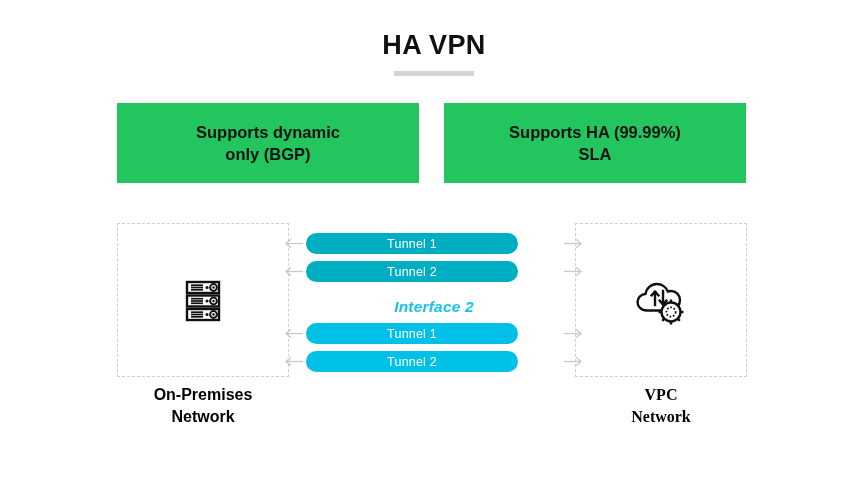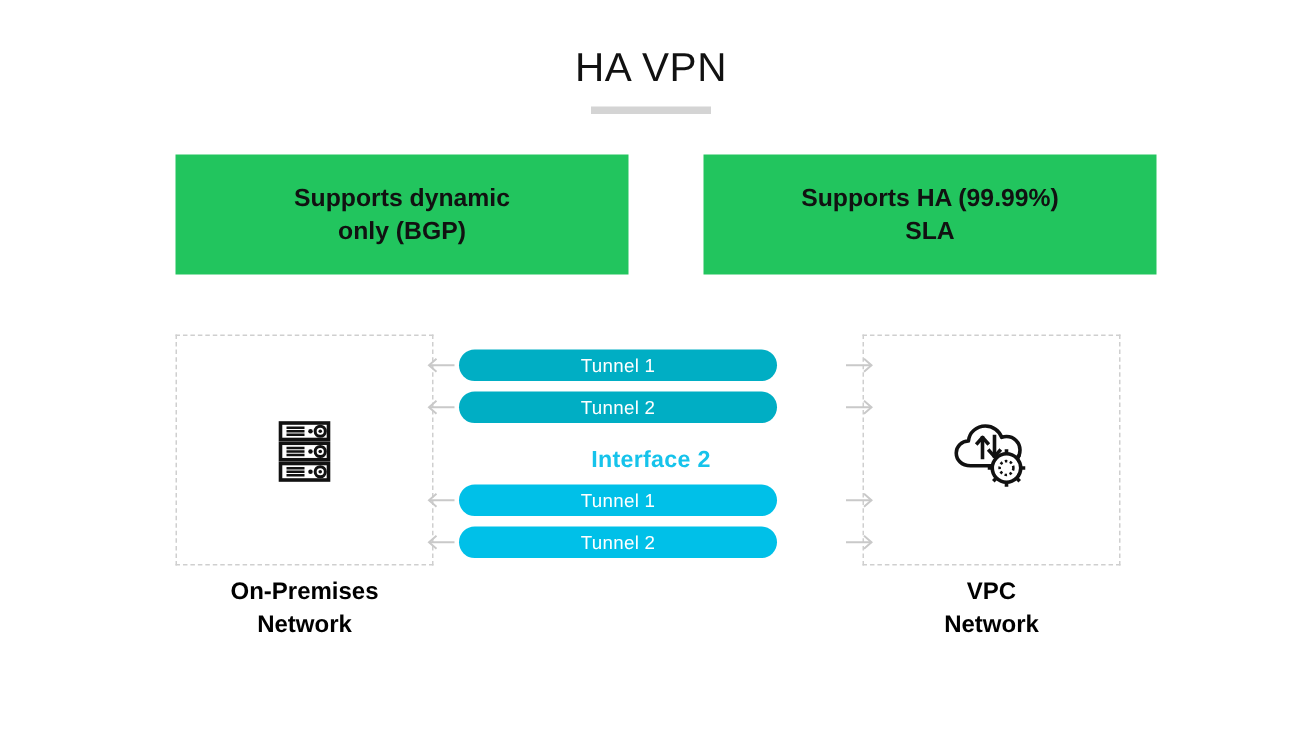--- a/index.html
+++ b/index.html
@@ -17,21 +17,21 @@
   }
 
   
   #diagram-title {
     position: absolute;
     left: 0;
     top: 30px;
     width: 868px;
     text-align: center;
     font-size: 27px;
-    font-weight: normal;
+    font-weight: bold;
     letter-spacing: 0.4px;
     color: #111111;
   }
   #title-underline {
     position: absolute;
     left: 394px;
     top: 71px;
     width: 80px;
     height: 5px;
     background: #d4d4d4;
@@ -43,21 +43,21 @@
     top: 103px;
     width: 302px;
     height: 80px;
     background: #22c55e;
     display: flex;
     align-items: center;
     justify-content: center;
     text-align: center;
   }
   #feature-card-dynamic { left: 117px; }
-  #feature-card-sla     { left: 444px; margin-left: 25px; }
+  #feature-card-sla     { left: 444px; }
   .feature-card .card-text {
     font-size: 16.5px;
     font-weight: bold;
     line-height: 1.35;
     color: #111111;
     padding: 0 12px;
     white-space: pre-line;
   }
 
   
@@ -80,42 +80,42 @@
     top: 384px;
     width: 172px;
     text-align: center;
     font-size: 16px;
     font-weight: bold;
     line-height: 1.35;
     color: #000000;
     white-space: pre-line;
   }
   #network-label-onprem { left: 117px; }
-  #network-label-vpc    { left: 575px; }
+  #network-label-vpc    { left: 575px; font-family: Liberation Serif, serif; }
 
   
   #tunnels-area {
     position: absolute;
     left: 288px;
     top: 204px;
     width: 292px;
     height: 175px;
   }
 
   .interface-title {
     position: absolute;
     left: 0;
     width: 292px;
     text-align: center;
     font-size: 15.5px;
     font-weight: bold;
     letter-spacing: 0.2px;
   }
   #interface-title-1 { top: 0px;  color: #12b0c6; }
-  #interface-title-2 { top: 94px; color: #16c3eb; }
+  #interface-title-2 { top: 94px; color: #16c3eb; font-style: italic; }
 
   .tunnel-row {
     position: absolute;
     left: 0;
     width: 292px;
     height: 21px;
   }
   #tunnel-row-1-1 { top: 29px; }
   #tunnel-row-1-2 { top: 57px; }
   #tunnel-row-2-1 { top: 119px; }

